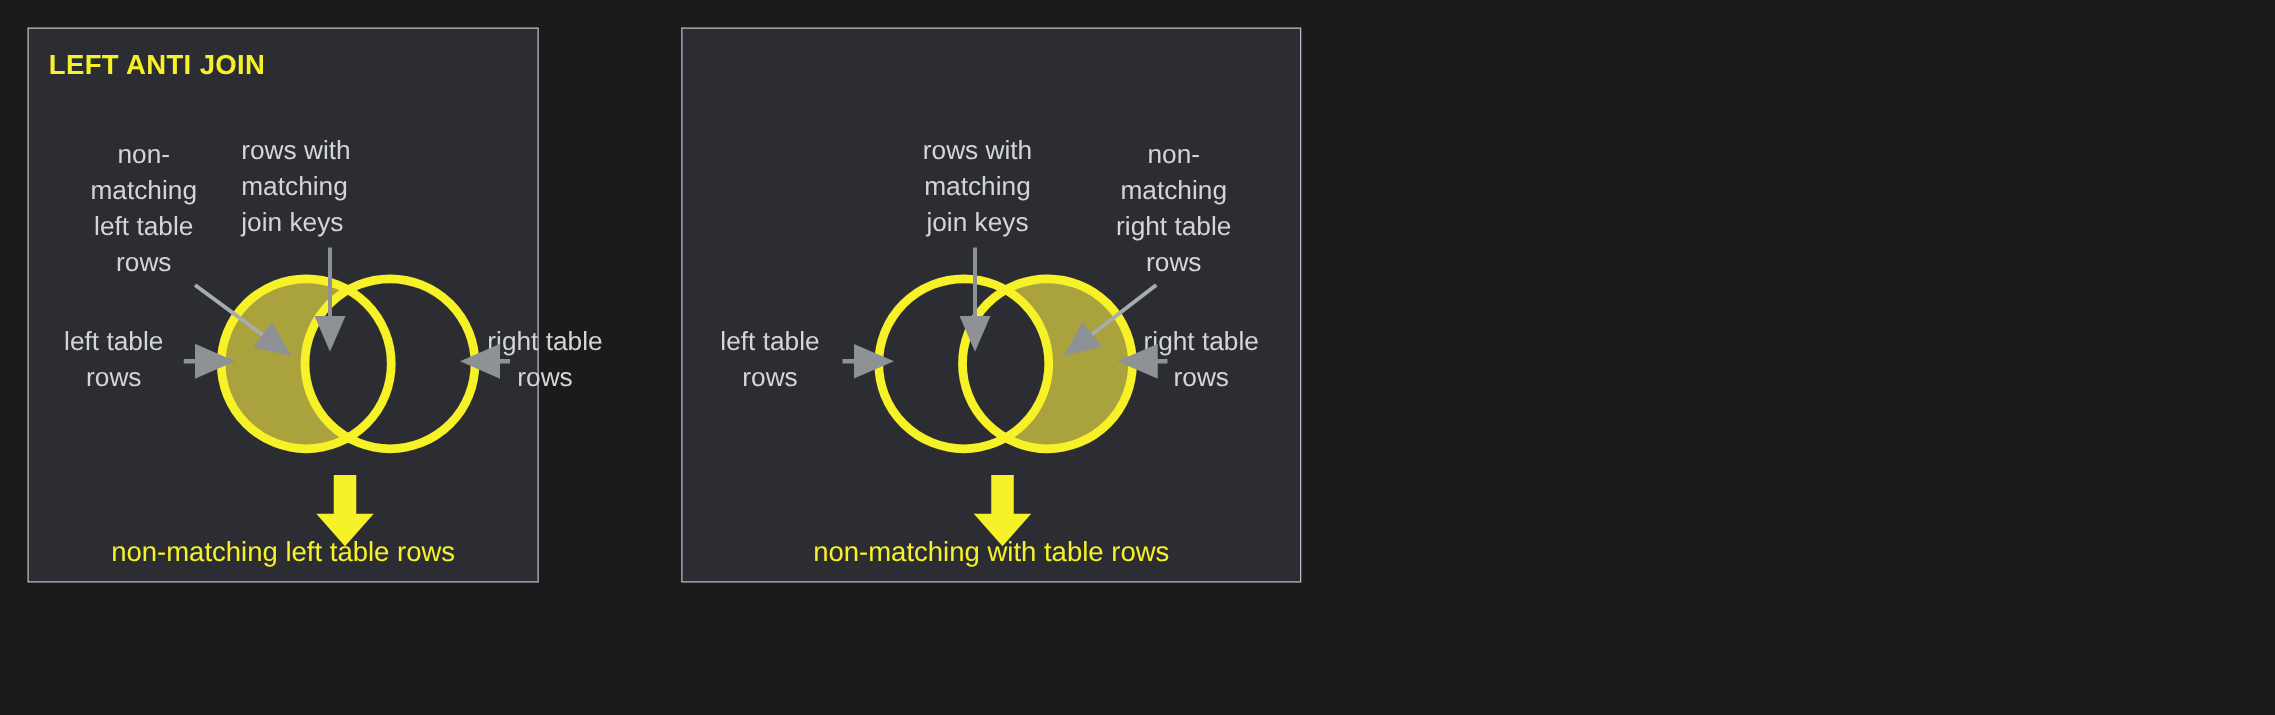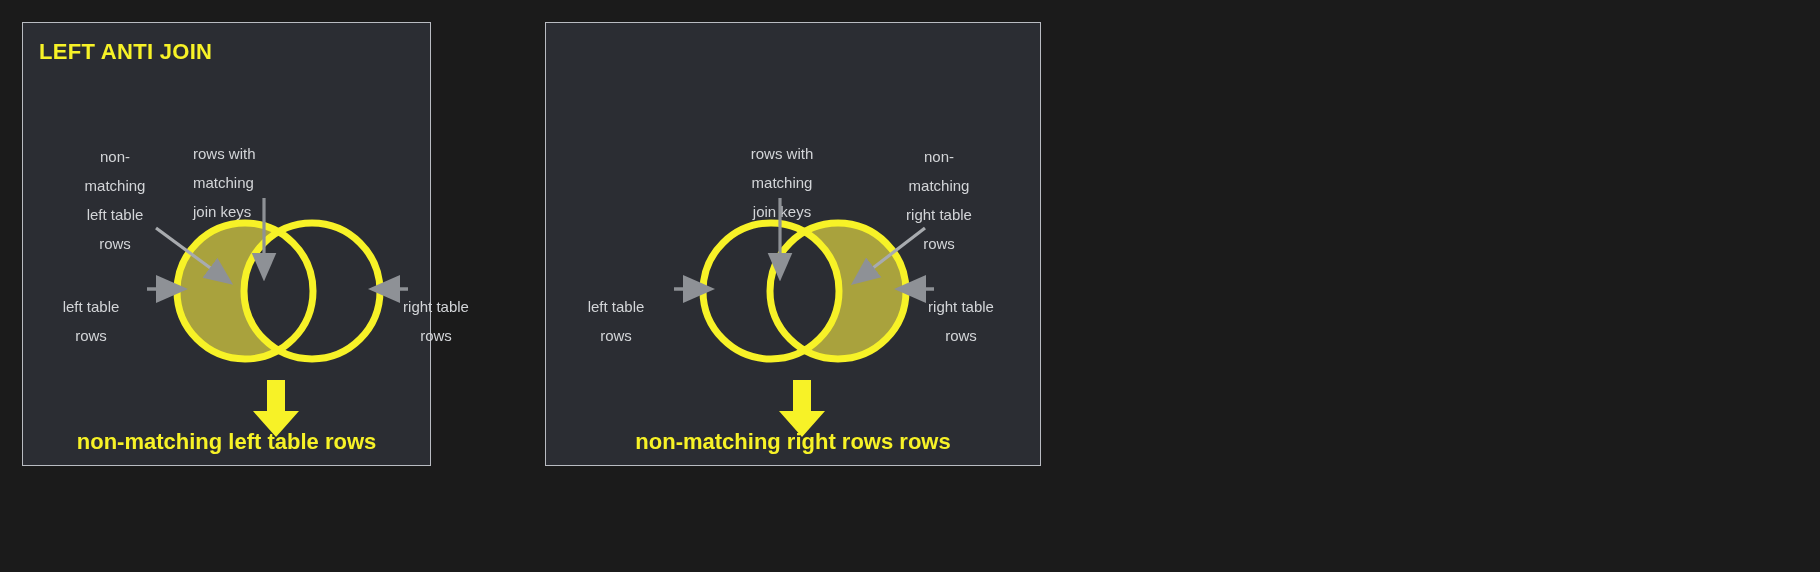--- a/index.html
+++ b/index.html
@@ -30,37 +30,36 @@
     font-size:22px;
     font-weight:bold;
     letter-spacing:0.3px;
     white-space:nowrap;
   }
 
   
   .anno{
     position:absolute;
     color:#d3d5d8;
-    font-size:15px;
+    font-size:21px;
     line-height:29px;
     white-space:pre-line;
-    margin-top:33px;
   }
   .anno.center{text-align:center;}
   .anno.left{text-align:left;}
 
   
   .venn{position:absolute;}
 
   
   .caption{
     position:absolute;
     color:#f7f227;
     font-size:22px;
-    font-weight:bold;
+    font-weight:normal;
     text-align:center;
     white-space:nowrap;
   }
 </style>
 </head>
 <body>
 
 <div class="stage">
 
   <div class="panel" id="panel-left">
@@ -154,16 +153,16 @@
 
       <path d="M379,205 L310,258" fill="none" stroke="#a8abaf" stroke-width="3.2" marker-end="url(#arrowGrayR)"></path>
 
       <path d="M128,266 L162,266" fill="none" stroke="#8e9196" stroke-width="3.6" marker-end="url(#arrowGrayR)"></path>
 
       <path d="M388,266 L355,266" fill="none" stroke="#8e9196" stroke-width="3.6" marker-end="url(#arrowGrayR)"></path>
 
       <path d="M247,357 L265,357 L265,388 L279,388 L256,414 L233,388 L247,388 z" fill="#f7f227"></path>
     </svg>
 
-    <div class="caption" style="left:0px; right:0px; top:406px;">non-matching right rows rows</div>
+    <div class="caption" style="left:0px; right:0px; top:406px;">non-matching with table rows</div>
   </div>
 
 </div>
 
 </body></html>

